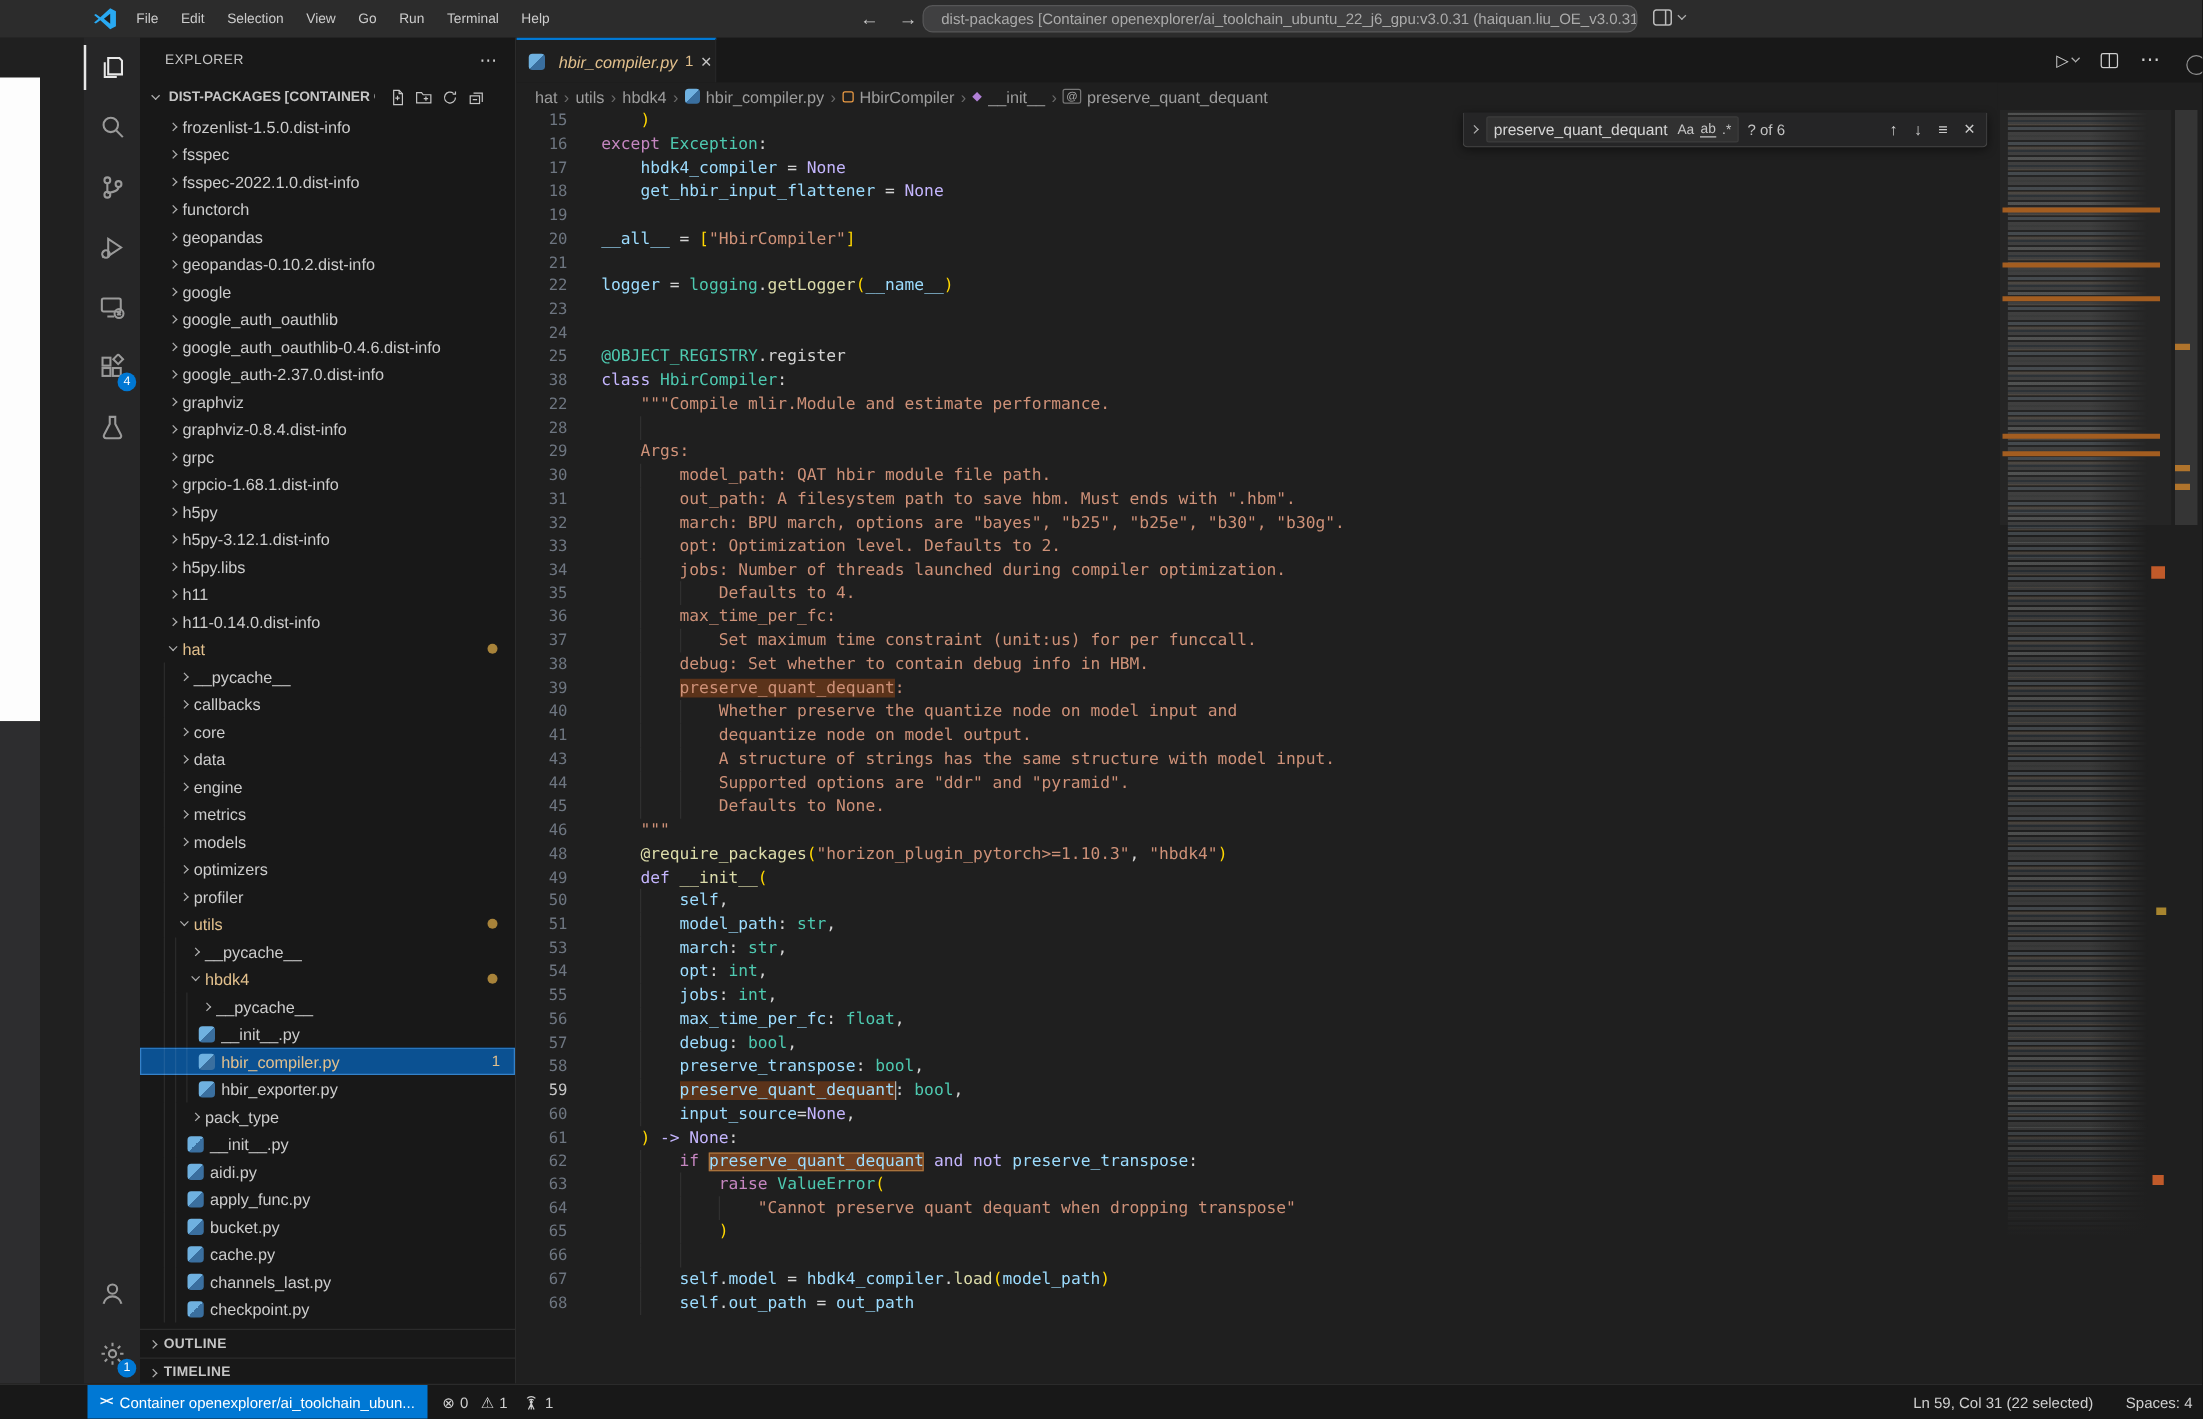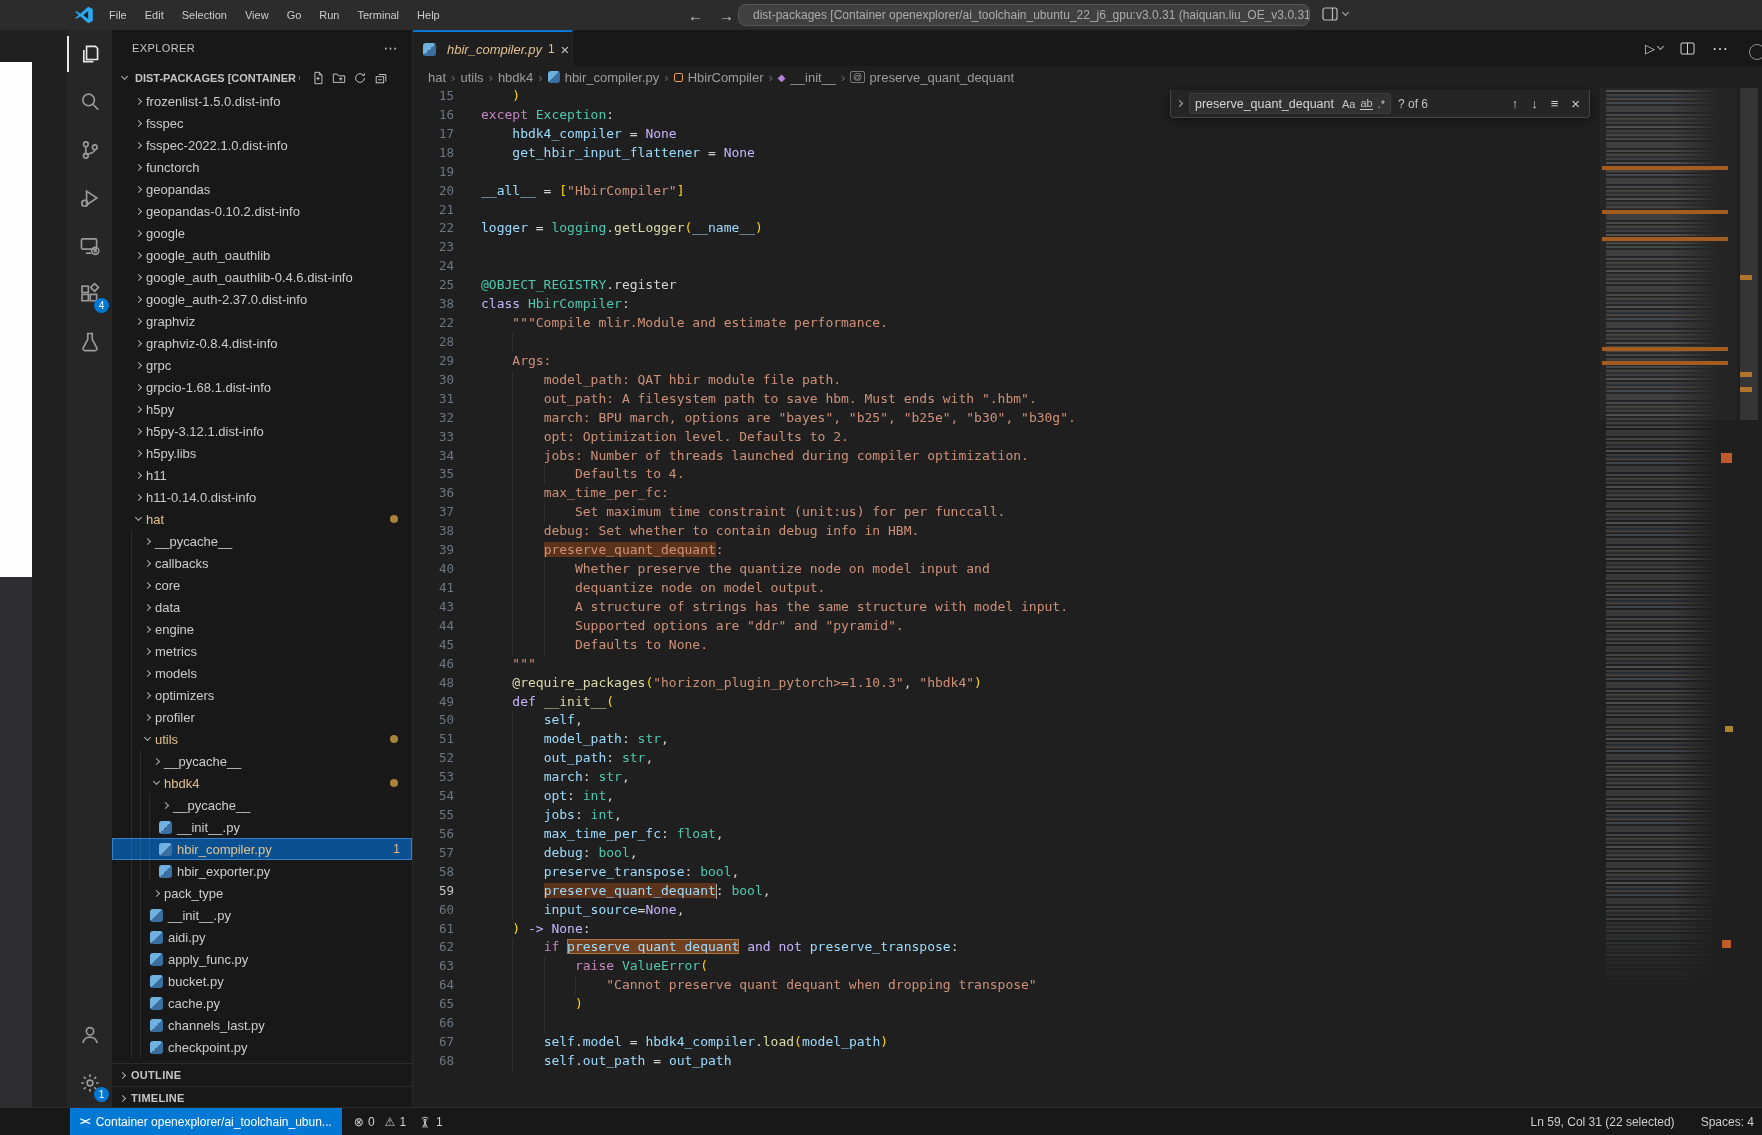--- a/index.html
+++ b/index.html
@@ -653,21 +653,20 @@
       <div class="cl"><span class="ln">40</span><span class="tok-d">            </span><div class="guide" style="left: 99.3228px;"></div><div class="guide" style="left: 130.646px;"></div><span class="tok-s">Whether preserve the quantize node on model input and</span></div>
       <div class="cl"><span class="ln">41</span><span class="tok-d">            </span><div class="guide" style="left: 99.3228px;"></div><div class="guide" style="left: 130.646px;"></div><span class="tok-s">dequantize node on model output.</span></div>
       <div class="cl"><span class="ln">43</span><span class="tok-d">            </span><div class="guide" style="left: 99.3228px;"></div><div class="guide" style="left: 130.646px;"></div><span class="tok-s">A structure of strings has the same structure with model input.</span></div>
       <div class="cl"><span class="ln">44</span><span class="tok-d">            </span><div class="guide" style="left: 99.3228px;"></div><div class="guide" style="left: 130.646px;"></div><span class="tok-s">Supported options are "ddr" and "pyramid".</span></div>
       <div class="cl"><span class="ln">45</span><span class="tok-d">            </span><div class="guide" style="left: 99.3228px;"></div><div class="guide" style="left: 130.646px;"></div><span class="tok-s">Defaults to None.</span></div>
       <div class="cl"><span class="ln">46</span><span class="tok-d">    </span><span class="tok-s">"""</span></div>
       <div class="cl"><span class="ln">48</span><span class="tok-d">    </span><span class="tok-f">@require_packages</span><span class="tok-b">(</span><span class="tok-s">"horizon_plugin_pytorch&gt;=1.10.3"</span><span class="tok-d">, </span><span class="tok-s">"hbdk4"</span><span class="tok-b">)</span></div>
       <div class="cl"><span class="ln">49</span><span class="tok-d">    </span><span class="tok-k">def </span><span class="tok-f">__init__</span><span class="tok-b">(</span></div>
       <div class="cl"><span class="ln">50</span><span class="tok-d">        </span><div class="guide" style="left: 99.3228px;"></div><span class="tok-v">self</span><span class="tok-d">,</span></div>
       <div class="cl"><span class="ln">51</span><span class="tok-d">        </span><div class="guide" style="left: 99.3228px;"></div><span class="tok-v">model_path</span><span class="tok-d">: </span><span class="tok-t">str</span><span class="tok-d">,</span></div>
-      <div class="cl"><span class="ln">52</span><span class="tok-d">        </span><div class="guide" style="left: 99.3228px;"></div><span class="tok-v">out_path</span><span class="tok-d">: </span><span class="tok-t">str</span><span class="tok-d">,</span></div>
       <div class="cl"><span class="ln">53</span><span class="tok-d">        </span><div class="guide" style="left: 99.3228px;"></div><span class="tok-v">march</span><span class="tok-d">: </span><span class="tok-t">str</span><span class="tok-d">,</span></div>
       <div class="cl"><span class="ln">54</span><span class="tok-d">        </span><div class="guide" style="left: 99.3228px;"></div><span class="tok-v">opt</span><span class="tok-d">: </span><span class="tok-t">int</span><span class="tok-d">,</span></div>
       <div class="cl"><span class="ln">55</span><span class="tok-d">        </span><div class="guide" style="left: 99.3228px;"></div><span class="tok-v">jobs</span><span class="tok-d">: </span><span class="tok-t">int</span><span class="tok-d">,</span></div>
       <div class="cl"><span class="ln">56</span><span class="tok-d">        </span><div class="guide" style="left: 99.3228px;"></div><span class="tok-v">max_time_per_fc</span><span class="tok-d">: </span><span class="tok-t">float</span><span class="tok-d">,</span></div>
       <div class="cl"><span class="ln">57</span><span class="tok-d">        </span><div class="guide" style="left: 99.3228px;"></div><span class="tok-v">debug</span><span class="tok-d">: </span><span class="tok-t">bool</span><span class="tok-d">,</span></div>
       <div class="cl"><span class="ln">58</span><span class="tok-d">        </span><div class="guide" style="left: 99.3228px;"></div><span class="tok-v">preserve_transpose</span><span class="tok-d">: </span><span class="tok-t">bool</span><span class="tok-d">,</span></div>
       <div class="cl"><span class="ln ln-cur">59</span><span class="tok-d">        </span><div class="guide" style="left: 99.3228px;"></div><span class="tok-v match">preserve_quant_dequant</span><span class="tok-d">: </span><span class="tok-t">bool</span><span class="tok-d">,</span><div class="cursorbar" style="left: 302.921px;"></div></div>
       <div class="cl"><span class="ln">60</span><span class="tok-d">        </span><div class="guide" style="left: 99.3228px;"></div><span class="tok-v">input_source</span><span class="tok-d">=</span><span class="tok-k">None</span><span class="tok-d">,</span></div>
       <div class="cl"><span class="ln">61</span><span class="tok-d">    </span><span class="tok-b">)</span><span class="tok-d"> </span><span class="tok-k">-&gt;</span><span class="tok-d"> </span><span class="tok-k">None</span><span class="tok-d">:</span></div>
       <div class="cl"><span class="ln">62</span><span class="tok-d">        </span><div class="guide" style="left: 99.3228px;"></div><span class="tok-c">if </span><span class="tok-v match-cur">preserve_quant_dequant</span><span class="tok-d"> </span><span class="tok-k">and</span><span class="tok-d"> </span><span class="tok-k">not</span><span class="tok-d"> </span><span class="tok-v">preserve_transpose</span><span class="tok-d">:</span></div>

